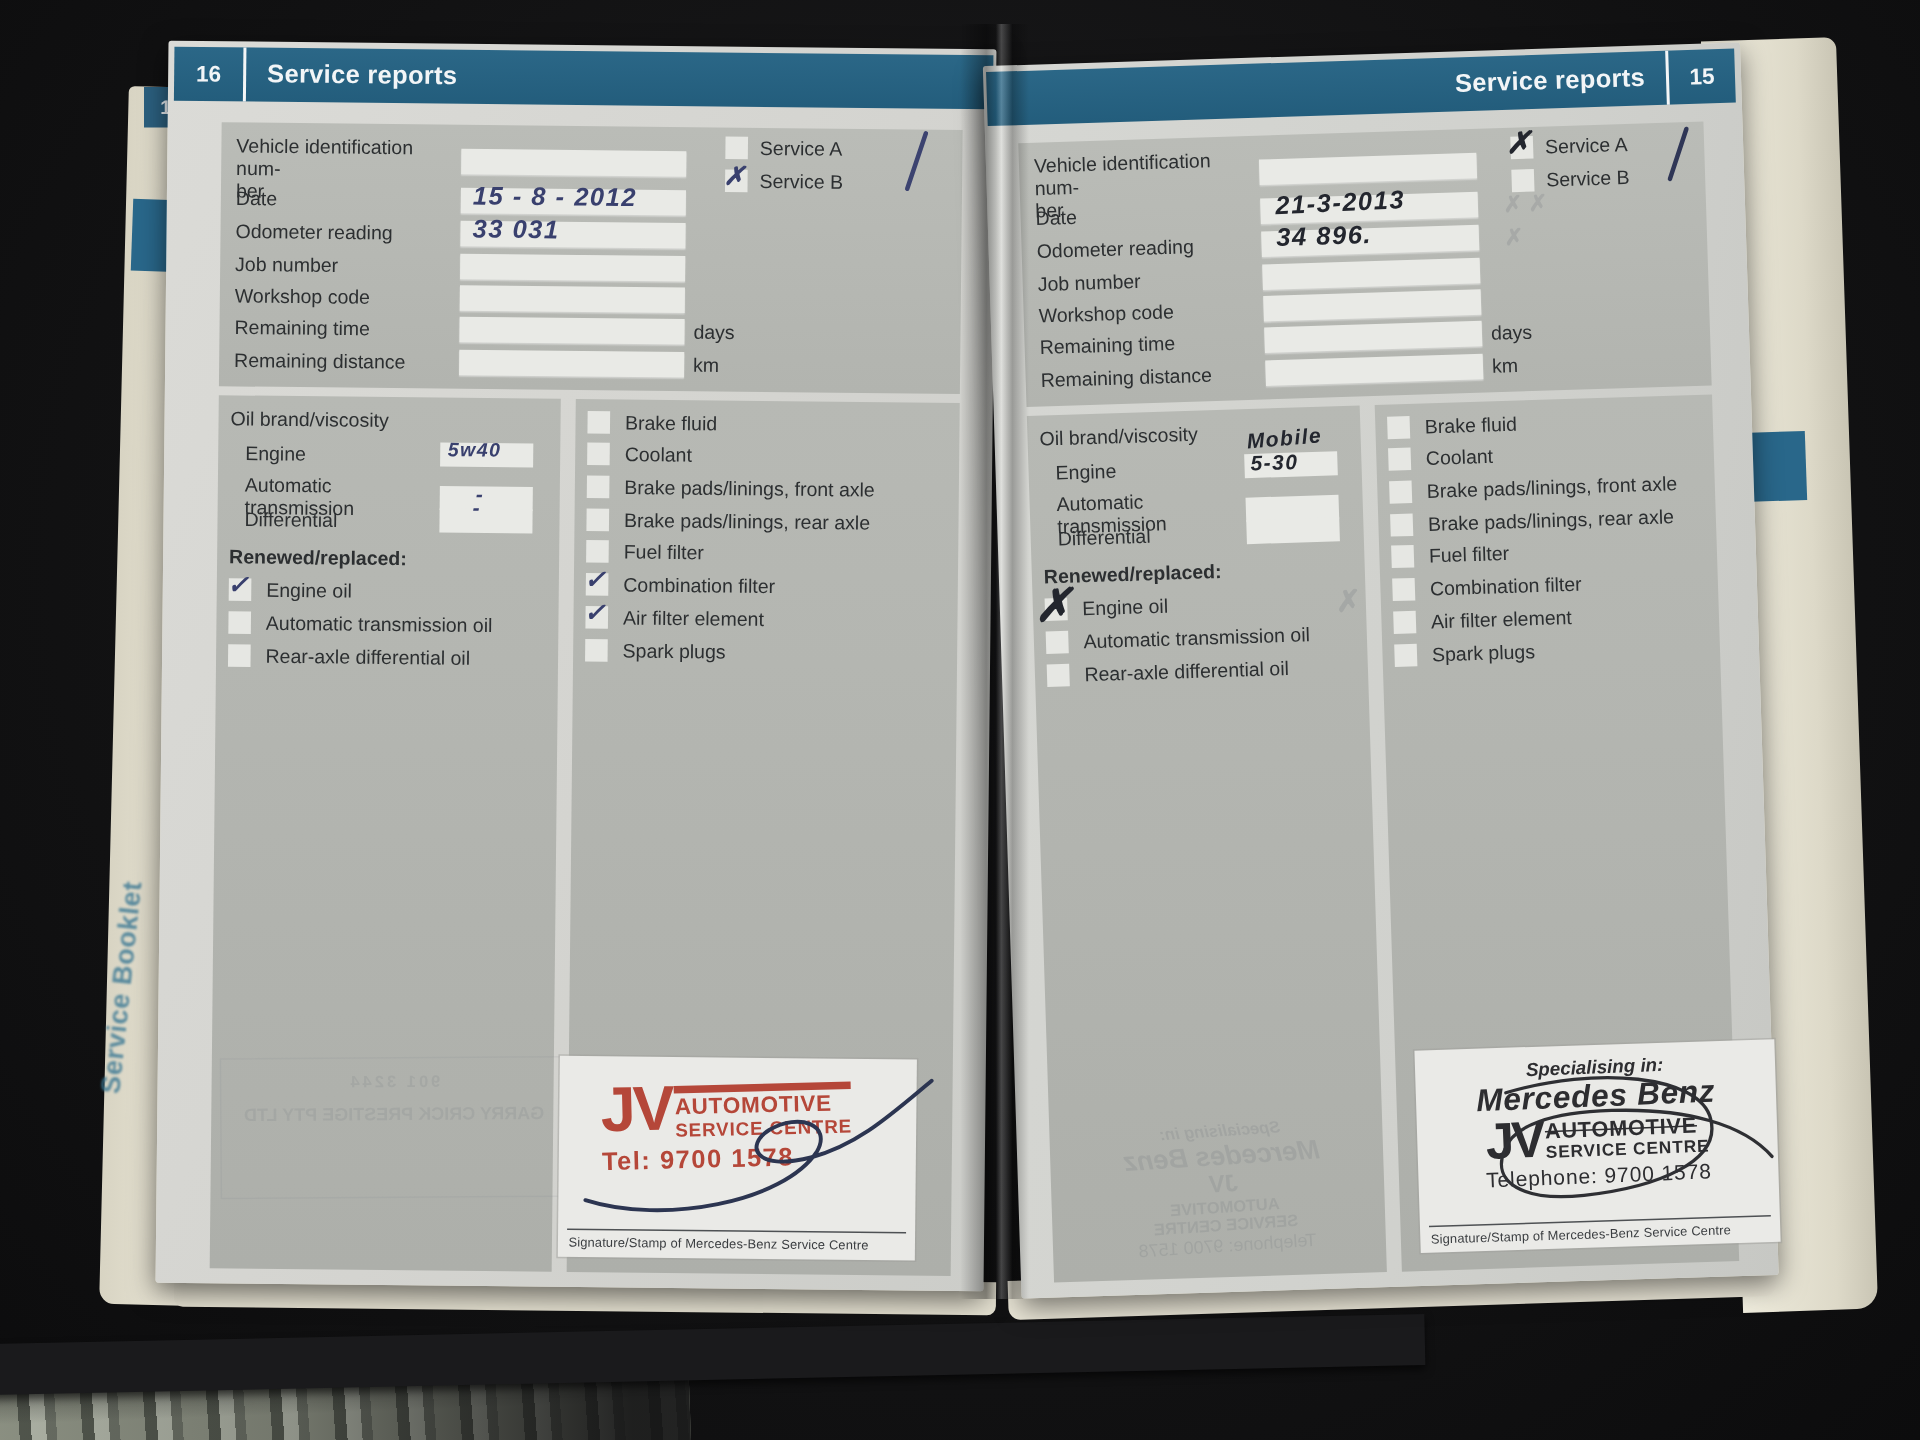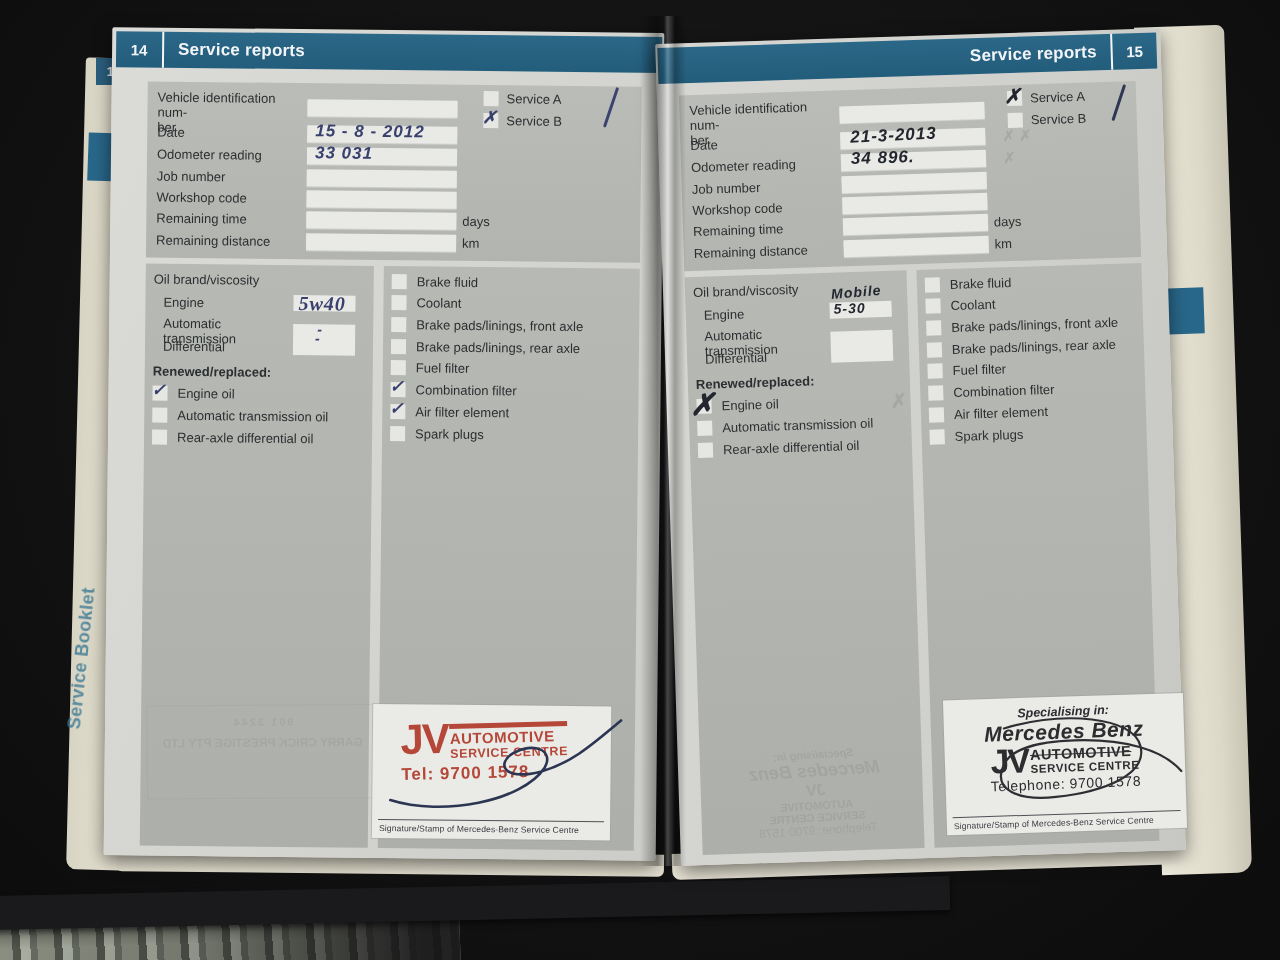--- a/index.html
+++ b/index.html
@@ -155,21 +155,21 @@
   <div class="tab-sq" style="left:88px;top:133px;width:34px;height:48px;transform:rotate(2deg);"></div>
   <div class="tab-sq" style="left:118px;top:155px;width:46px;height:46px;transform:rotate(1deg);"></div>
   <div class="tab-sq" style="left:118px;top:199px;width:24px;height:32px;transform:rotate(1deg);"></div>
   <div class="vtab ghost" style="left:80px;top:420px;height:310px;transform:rotate(186deg);">Service Booklet</div>
   <div class="vtab" style="left:112px;top:370px;height:290px;transform:rotate(182deg);">Service Booklet</div>
   <div class="tab-sq" style="left:1162px;top:288px;width:42px;height:46px;transform:rotate(-2deg);"></div>
   <div class="vtab" style="left:1158px;top:390px;height:360px;transform:rotate(178deg);">Service Booklet</div>
 
   <div class="page page-left">
     <div class="hdr">
-      <div class="num">14</div>
+      <div class="num">16</div>
       <div class="div"></div>
       <div class="title">Service reports</div>
     </div>
 
     <div class="panel">
       <div class="ptop">
         <div class="frow" style="top:8px;">
           <div class="flabel"><span>Vehicle identification num-</span><br><span>ber</span></div>
           <div class="ffield" style="margin-top:-12px;"></div>
         </div>
@@ -217,21 +217,21 @@
         </div>
         <div class="slash" style="left:462px;top:0px;width:3px;height:42px;background:#3c4370;transform:rotate(18deg);"></div>
       </div>
 
       <div class="cols">
         <div class="col colL">
           <div class="sec-h" style="top:8px;">Oil brand/viscosity</div>
           <div class="orow" style="top:30px;">
             <div class="olabel" style="width:130px;">Engine</div>
             <div class="ofield">
-              <span class="hand ink-blue" style="left:5px;top:-3px;font-size:20px;font-family:Liberation Serif, serif;">5w40</span>
+              <span class="hand ink-blue" style="left:5px;top:-3px;font-size:13px;">5w40</span>
             </div>
           </div>
           <div class="orow" style="top:52px;">
             <div class="olabel" style="width:130px;">Automatic transmission</div>
             <div class="ofield">
               <span class="hand ink-blue" style="left:24px;top:-3px;font-size:14px;">-</span>
             </div>
           </div>
           <div class="orow" style="top:74px;">
             <div class="olabel" style="width:130px;">Differential</div>

